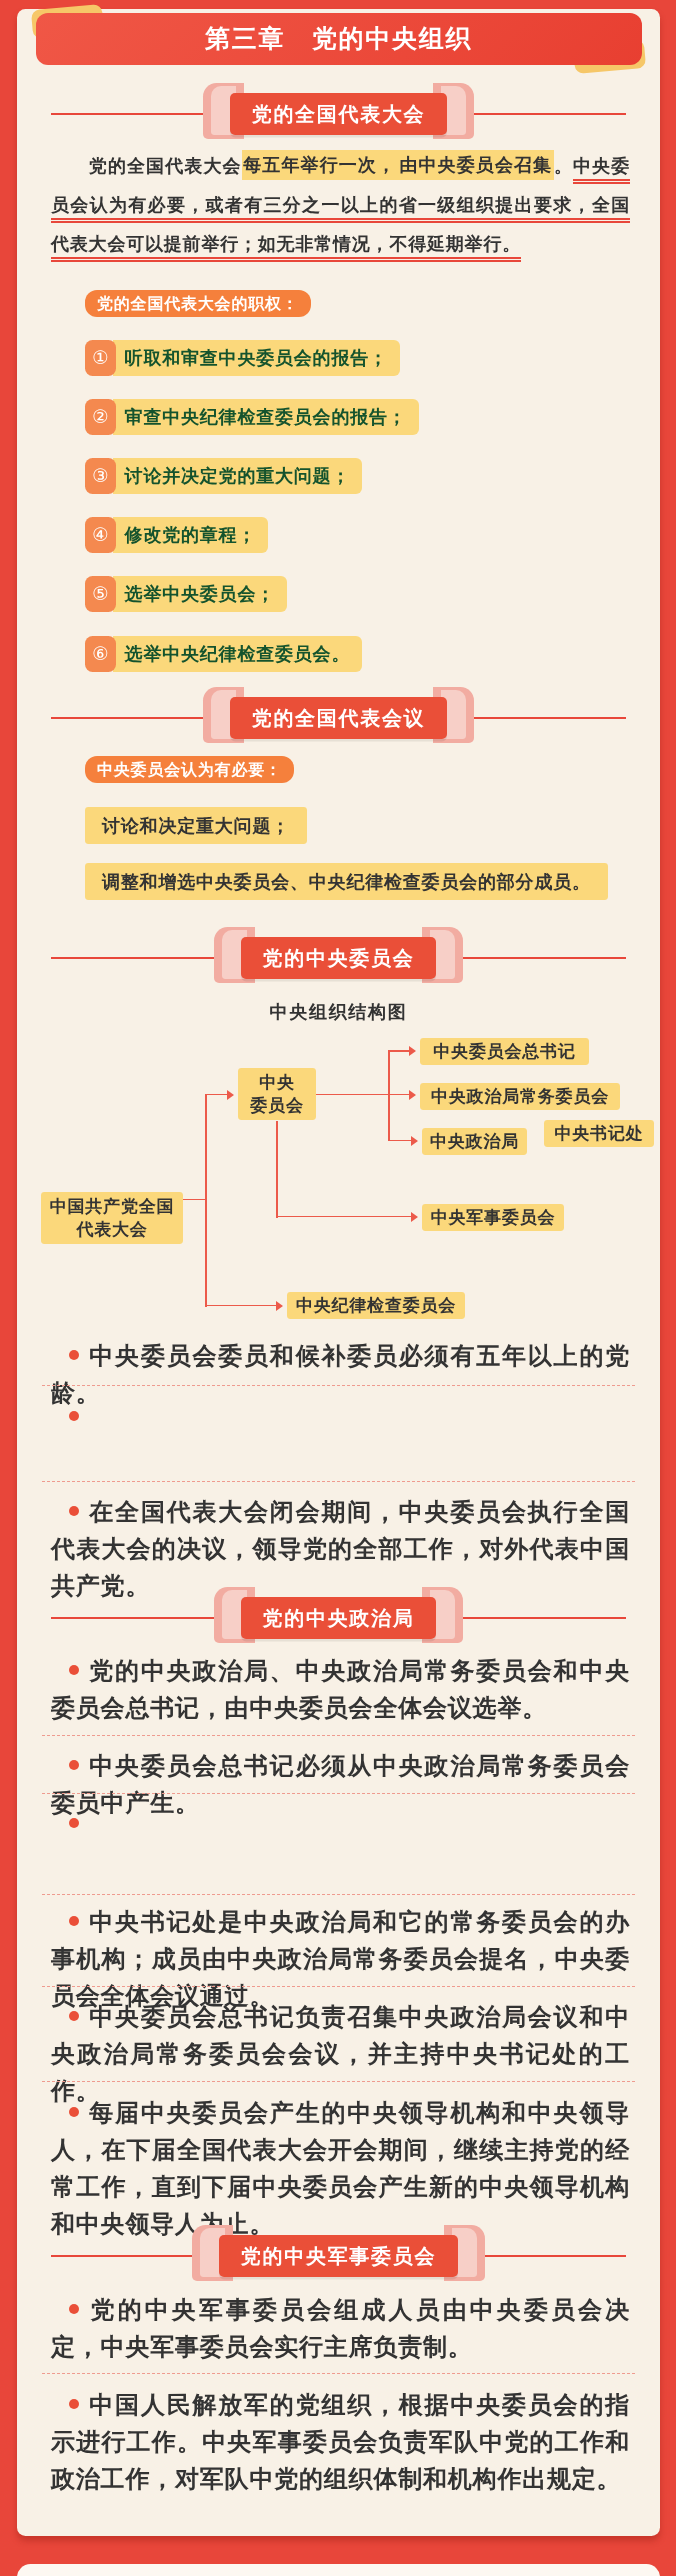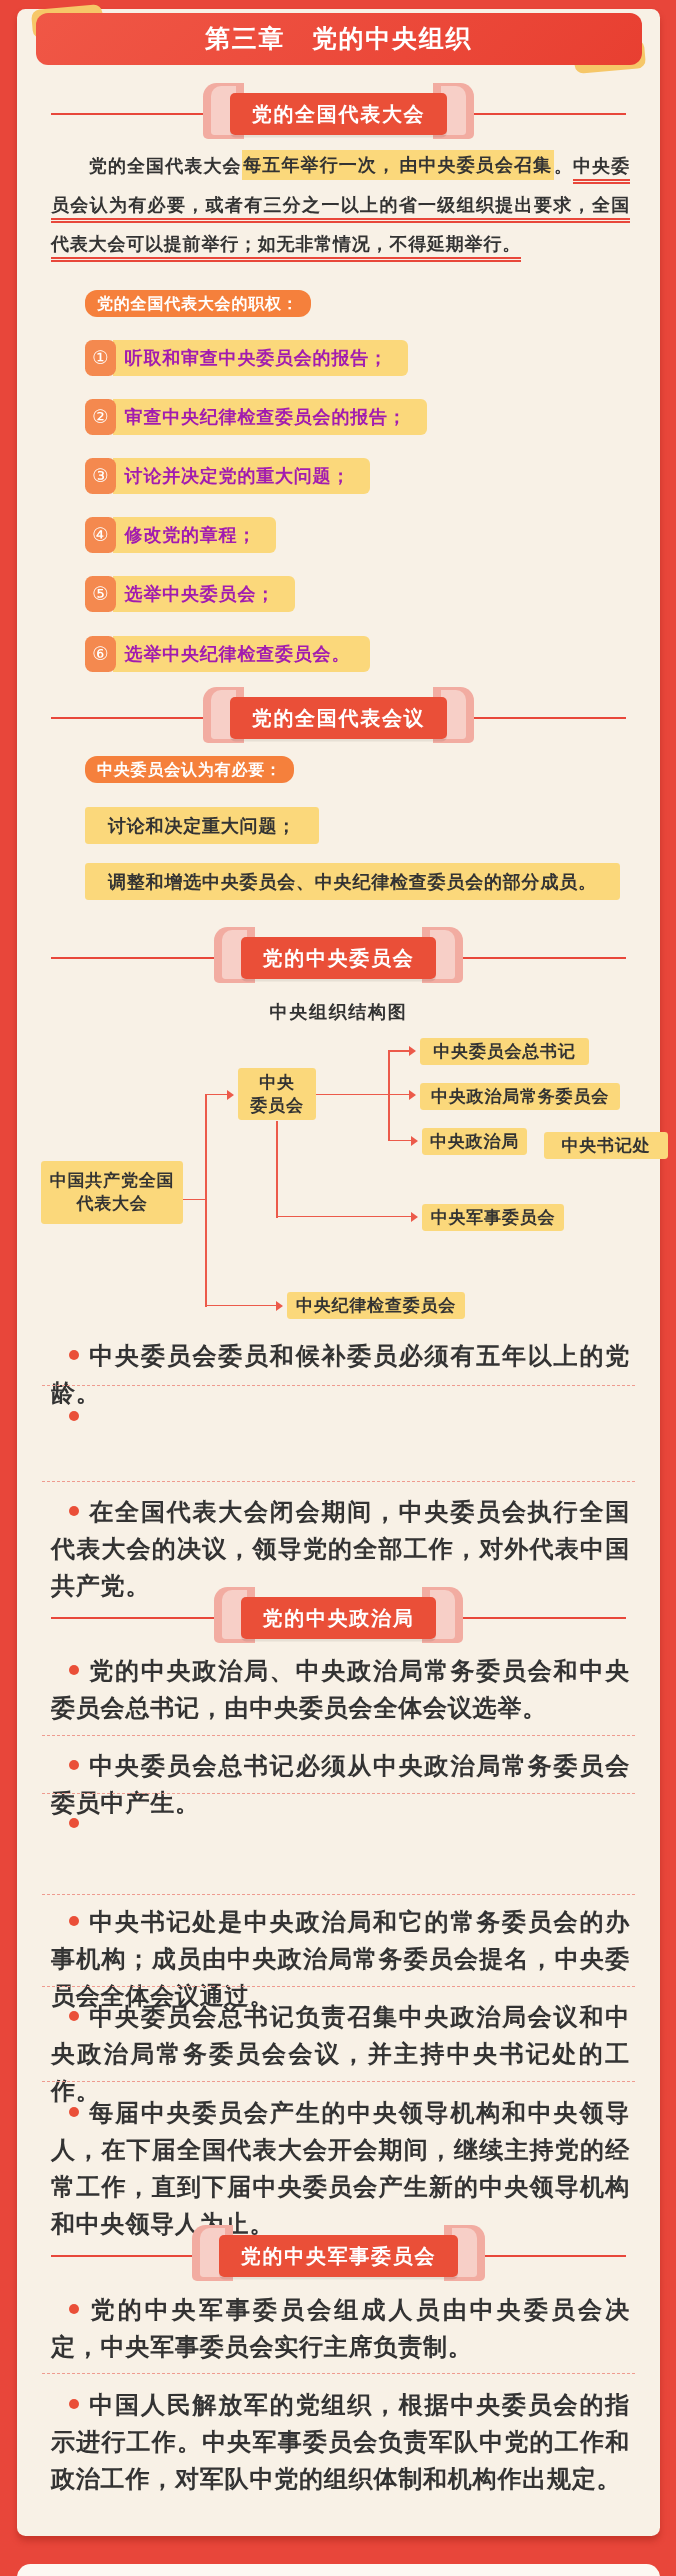--- a/index.html
+++ b/index.html
@@ -76,27 +76,27 @@
   }
   
   .item{position:absolute;left:68px;display:flex;height:36px;}
   .item .num{
     width:31px;height:36px;background:#f4894f;border-radius:7.6px;
     color:#fff;font-size:18.6px;display:flex;align-items:center;justify-content:center;
     position:relative;z-index:1;
   }
   .item .strip{
     background:#fbd87b;border-radius:0 6px 6px 0;margin-left:-3.4px;
-    display:flex;align-items:center;padding:0 20px 0 12px;
-    font-size:18px;font-weight:600;letter-spacing:0.8px;color:#a21caf;
+    display:flex;align-items:center;padding:0 12px 0 12px;
+    font-size:18px;font-weight:600;letter-spacing:0.8px;color:#14532d;
   }
   
   .hline-y{
     position:absolute;left:68px;height:37px;line-height:37px;background:#fbd87b;
-    padding:0 23px;border-radius:3.4px;font-size:18px;font-weight:600;letter-spacing:0.8px;
+    padding:0 17px;border-radius:3.4px;font-size:18px;font-weight:600;letter-spacing:0.8px;
   }
   
   .bullet{
     position:absolute;left:34px;right:30px;margin:0;
     font-size:24px;line-height:37px;font-weight:600;letter-spacing:0.8px;
     text-align:justify;text-justify:inter-character;
   }
   .b-dot{
     display:inline-block;width:10px;height:10px;border-radius:50%;
     background:#ea4f38;margin:0 9.3px 2.5px 18px;vertical-align:middle;
@@ -231,28 +231,28 @@
     <span class="cline" style="left:371px;top:18.6px;width:24px;height:1.7px"></span>
     <span class="arr" style="left:392px;top:14.4px"></span>
     <span class="cline" style="left:371px;top:62px;width:24px;height:1.7px"></span>
     <span class="arr" style="left:392px;top:58px"></span>
     <span class="cline" style="left:371px;top:108px;width:26px;height:1.7px"></span>
     <span class="arr" style="left:394px;top:104px"></span>
     <span class="cline" style="left:259px;top:89px;width:1.7px;height:97px"></span>
     <span class="cline" style="left:259px;top:184px;width:135px;height:1.7px"></span>
     <span class="arr" style="left:394px;top:180px"></span>
 
-    <div class="node" style="left:24px;top:129px;width:142px;height:63px">中国共产党全国
+    <div class="node" style="left:24px;top:160px;width:142px;height:52px">中国共产党全国
 代表大会</div>
     <div class="node" style="left:221px;top:36px;width:78px;height:52px">中央
 委员会</div>
     <div class="node" style="left:403px;top:6px;width:169px;height:27px">中央委员会总书记</div>
     <div class="node" style="left:403px;top:51px;width:200px;height:27px">中央政治局常务委员会</div>
     <div class="node" style="left:405px;top:96px;width:105px;height:27px">中央政治局</div>
-    <div class="node" style="left:527px;top:100px;width:124px;height:27px">中央书记处</div>
+    <div class="node" style="left:527px;top:88px;width:110px;height:27px">中央书记处</div>
     <div class="node" style="left:405px;top:172px;width:142px;height:27px">中央军事委员会</div>
     <div class="node" style="left:270px;top:260px;width:178px;height:27px">中央纪律检查委员会</div>
   </div>
 
   <p class="bullet" style="top:1329px"><span class="b-dot"></span><span>中央委员会委员和候补委员必须有五年以上的党龄。</span></p>
   <div class="dash" style="top:1376px"></div>
   <p class="bullet" style="top:1390px"><span class="b-dot"></span></p>
   <div class="dash" style="top:1472px"></div>
   <p class="bullet" style="top:1485px"><span class="b-dot"></span><span>在全国代表大会闭会期间，中央委员会执行全国代表大会的决议，领导党的全部工作，对外代表中国共产党。</span></p>
 

